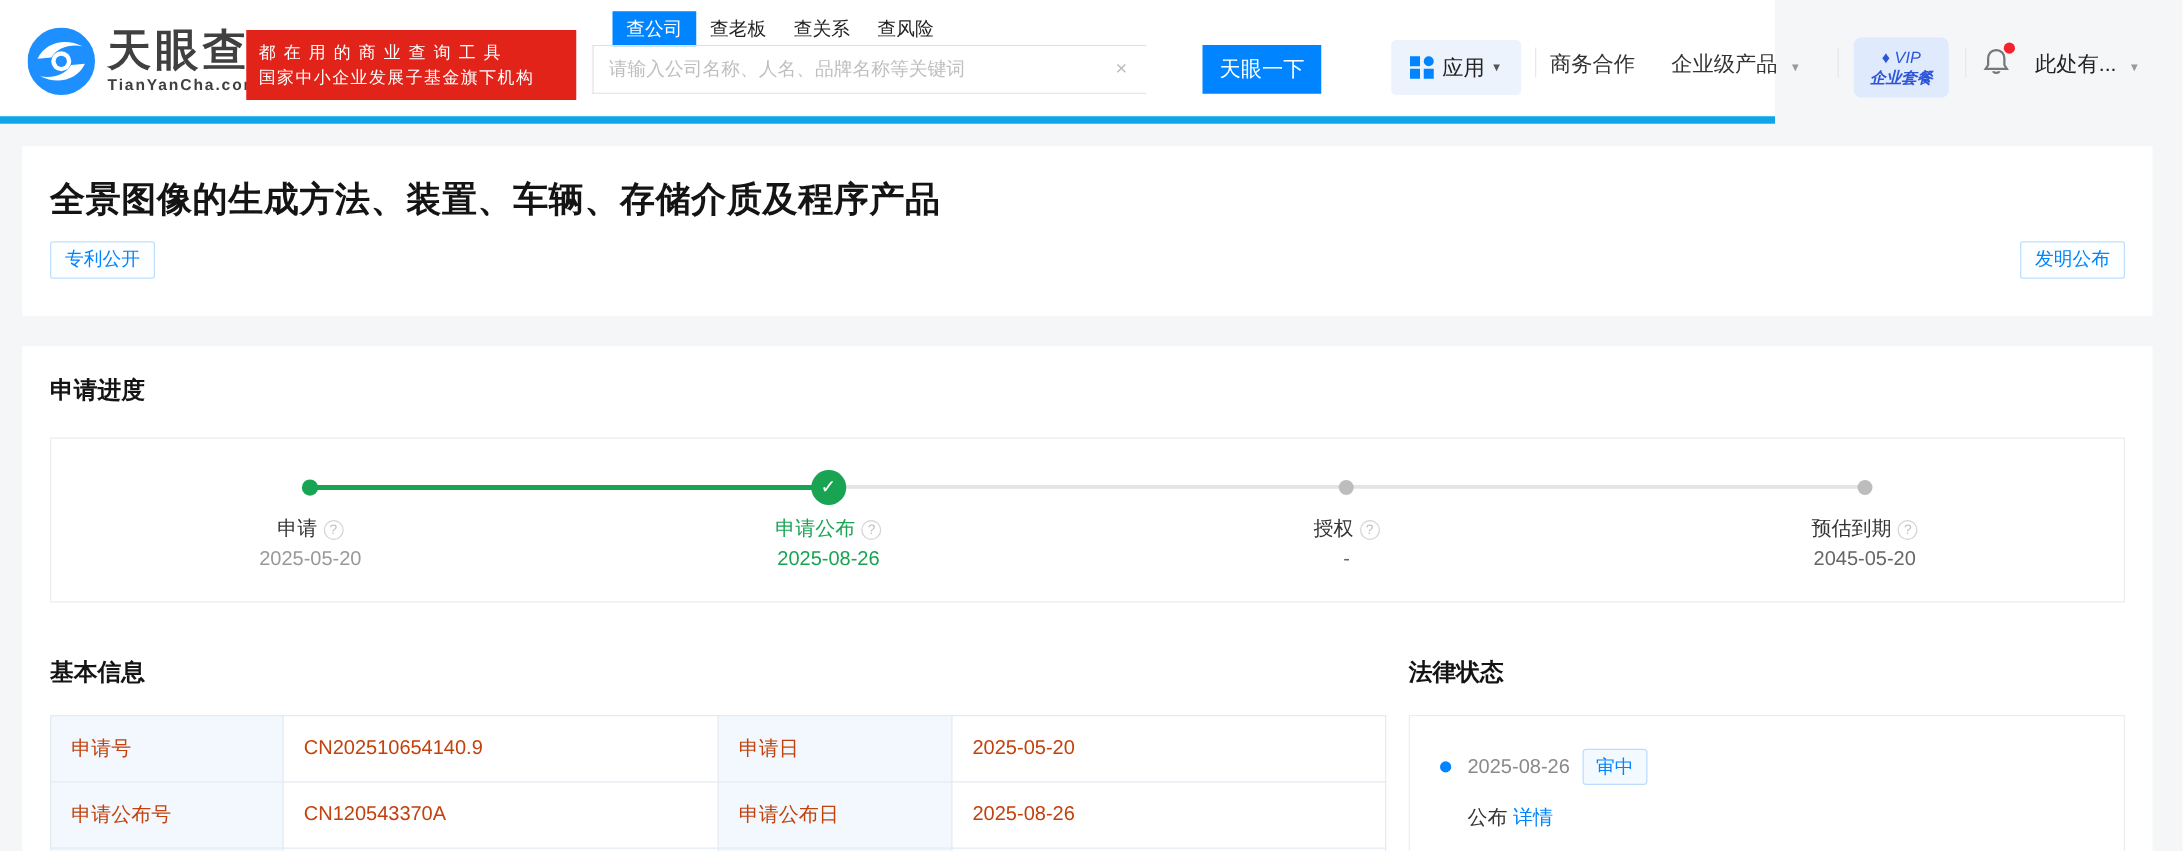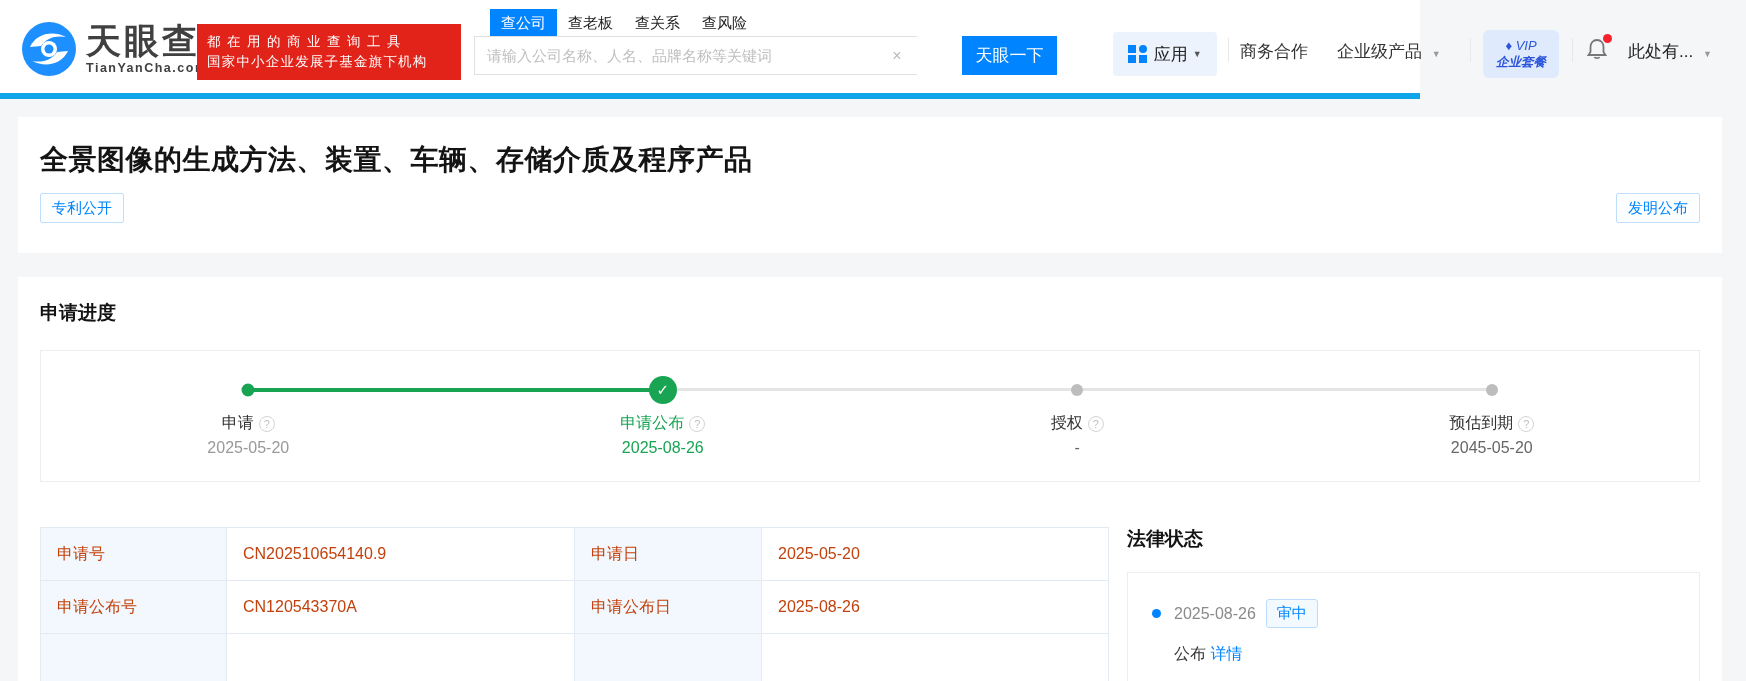--- a/index.html
+++ b/index.html
@@ -222,20 +222,21 @@
             <span>预估到期</span>
             <span class="help-c">?</span>
           </span>
         <div class="tl-date">2045-05-20</div>
       </div>
     </div>
   </div>
 
   <div class="lower">
     <div class="col-left">
+      <div class="sec-h">基本信息</div>
       <table class="info">
         <tbody>
             <tr>
           <td class="lbl cw0">申请号</td>
           <td class="cw1">CN202510654140.9</td>
           <td class="lbl cw2">申请日</td>
           <td class="cw3">2025-05-20</td>
         </tr>
         <tr>
           <td class="lbl cw0">申请公布号</td>

